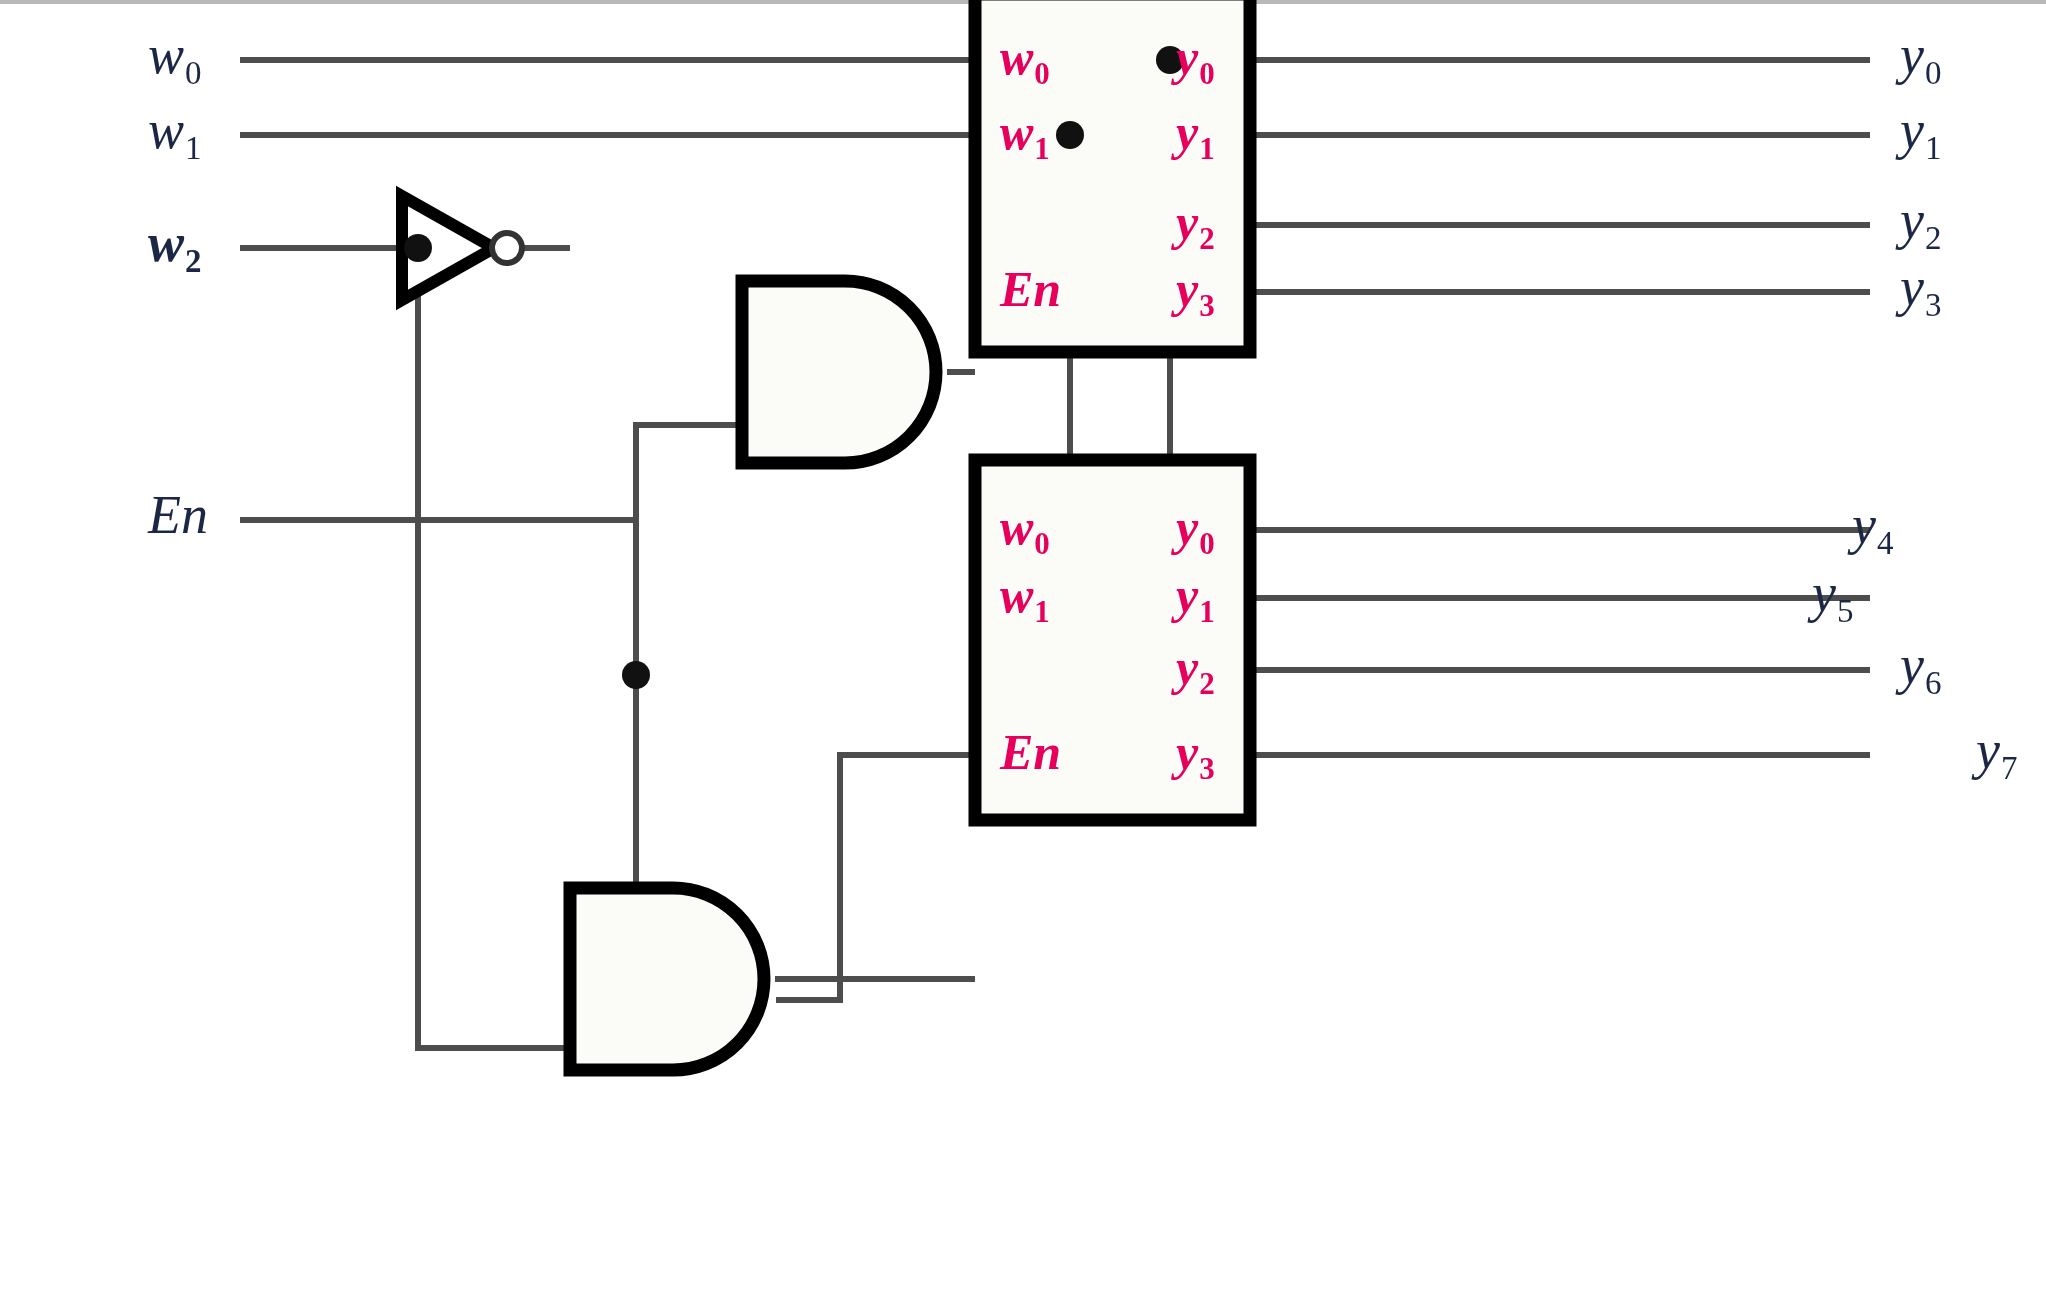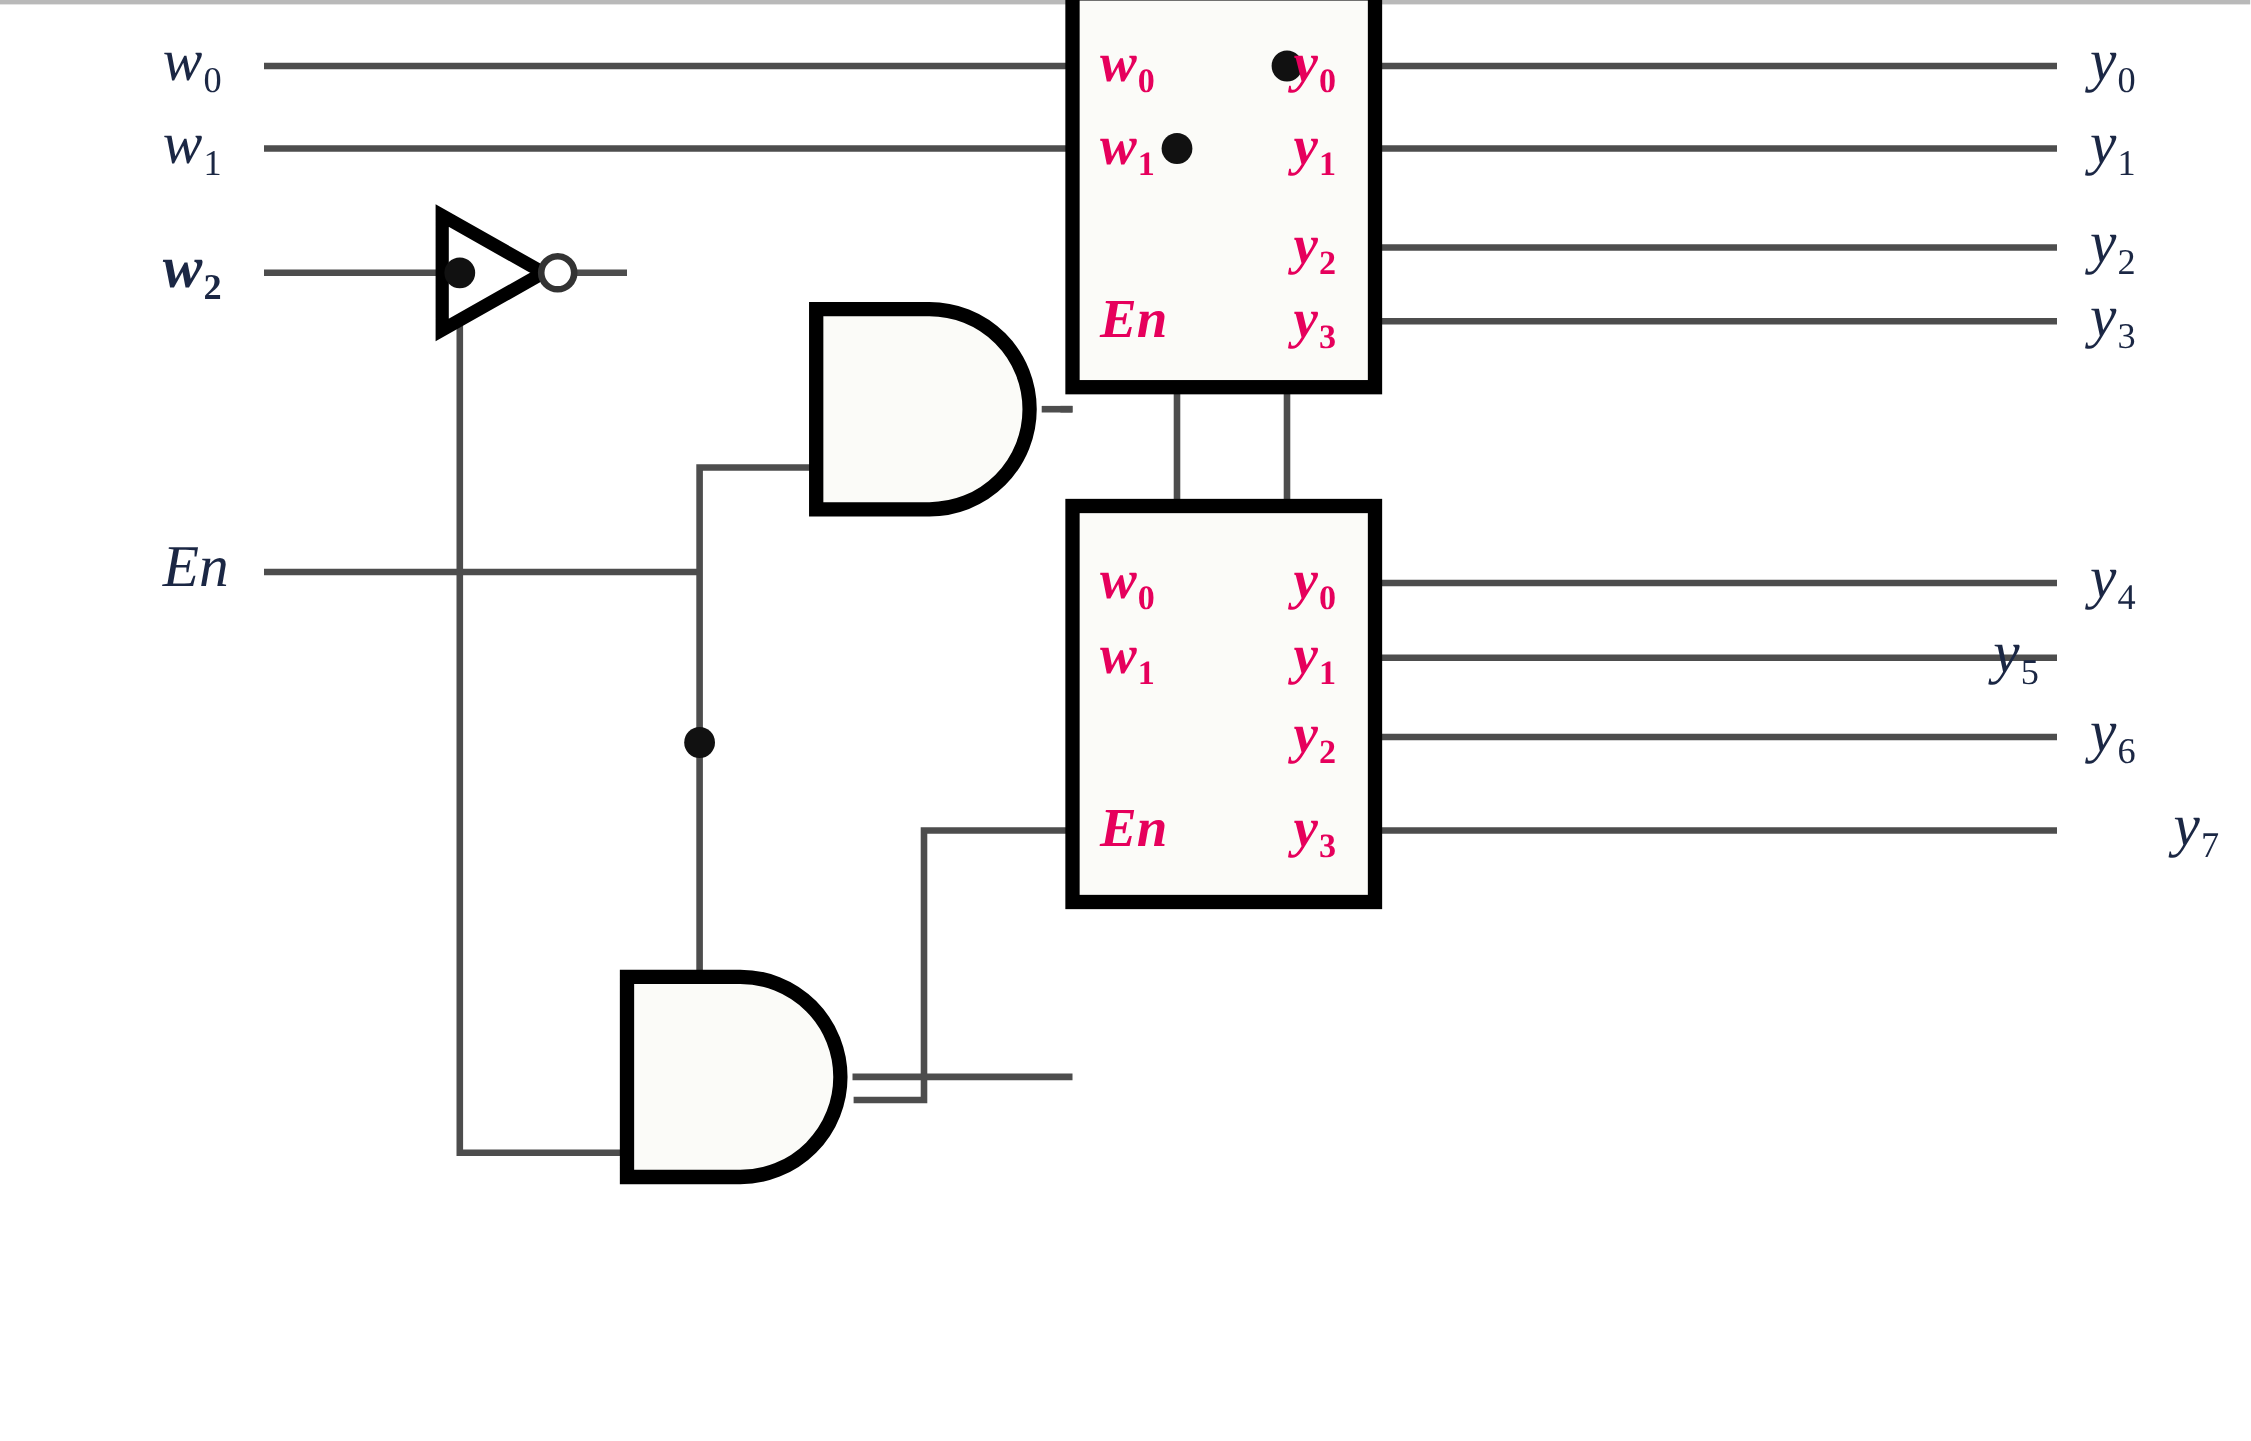--- a/index.html
+++ b/index.html
@@ -140,21 +140,21 @@
   </div>
   <div class="lbl io-lbl" style="left:1900px;top:103px;">
     <span>y</span><sub>1</sub>
   </div>
   <div class="lbl io-lbl" style="left:1900px;top:193px;">
     <span>y</span><sub>2</sub>
   </div>
   <div class="lbl io-lbl" style="left:1900px;top:260px;">
     <span>y</span><sub>3</sub>
   </div>
-  <div class="lbl io-lbl" style="left:1900px;top:498px;">
+  <div class="lbl io-lbl" style="left:1852px;top:498px;">
     <span>y</span><sub>4</sub>
   </div>
   <div class="lbl io-lbl" style="left:1812px;top:566px;">
     <span>y</span><sub>5</sub>
   </div>
   <div class="lbl io-lbl" style="left:1900px;top:638px;">
     <span>y</span><sub>6</sub>
   </div>
   <div class="lbl io-lbl" style="left:1976px;top:723px;">
     <span>y</span><sub>7</sub>

